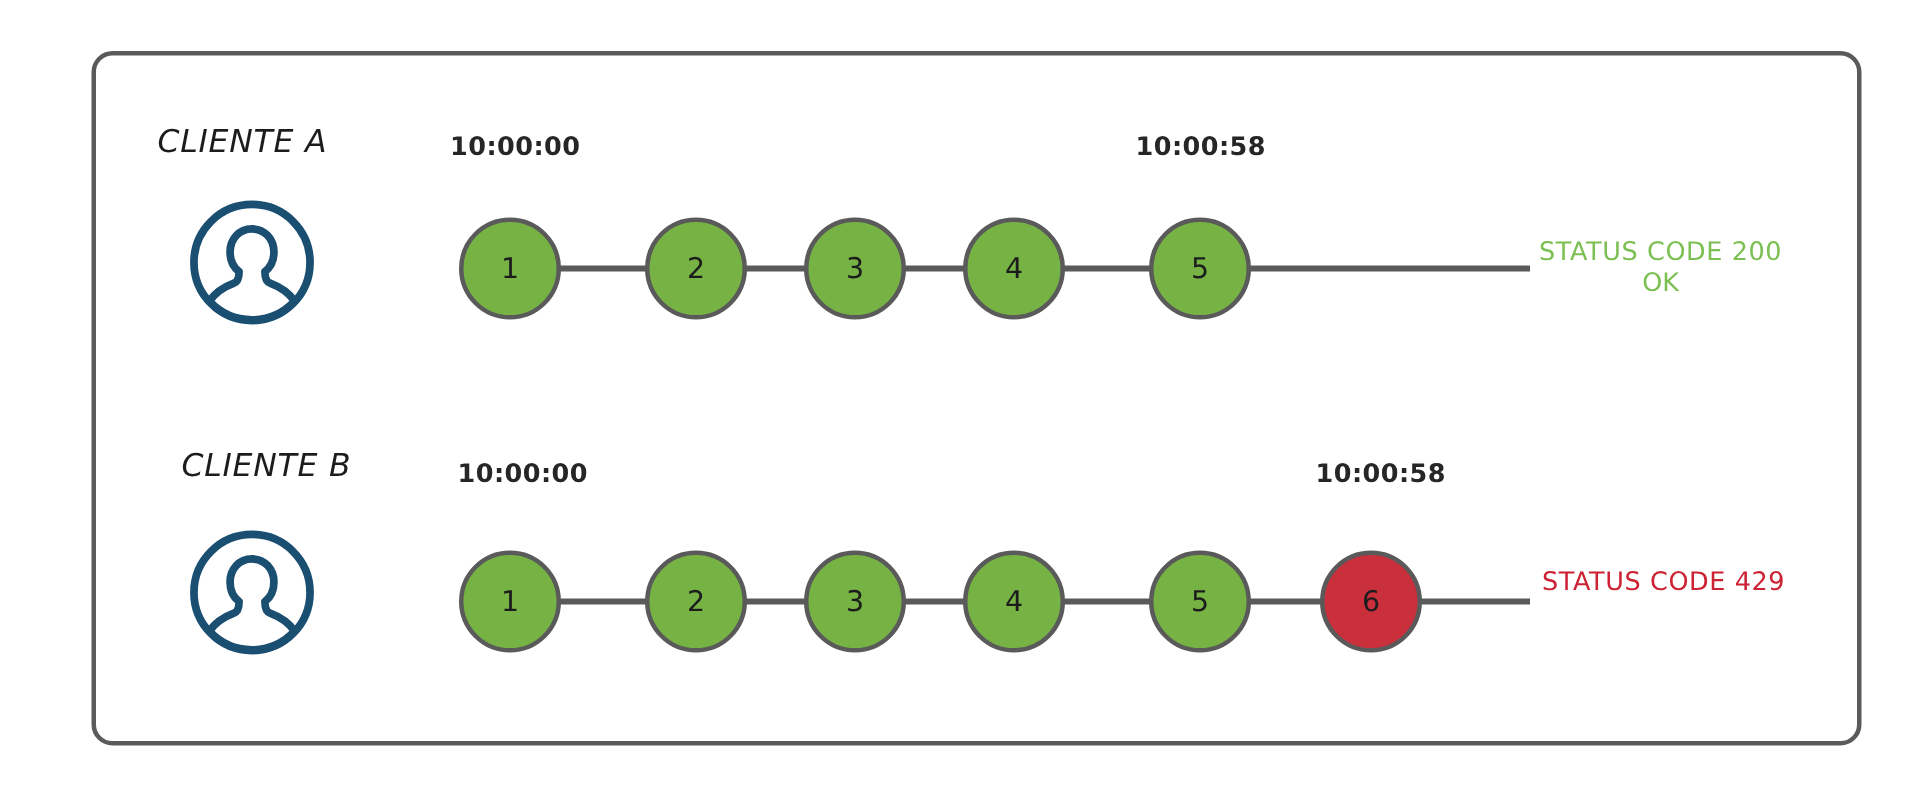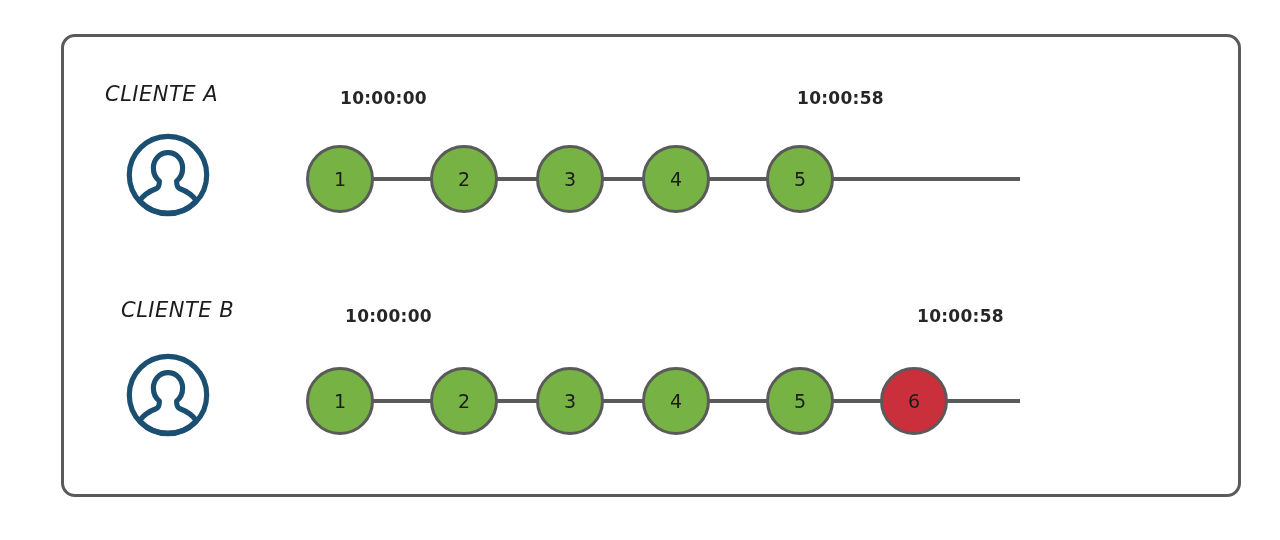--- a/index.html
+++ b/index.html
@@ -45,21 +45,20 @@
     height: 86px;
   }
   .timestamp {
     position: absolute;
     font-family: "DejaVu Sans", sans-serif;
     font-size: 17px;
     font-weight: bold;
     color: #262626;
     white-space: nowrap;
     letter-spacing: 0.3px;
-    margin-left: 40px;
   }
   .node {
     position: absolute;
     width: 68px;
     height: 68px;
     border-radius: 50%;
     border: 3px solid #5a5a5a;
     box-sizing: border-box;
     display: flex;
     align-items: center;
@@ -127,20 +126,24 @@
   <div class="node ok" style="left:536px; top:145px;">
     <span>3</span>
   </div>
   <div class="node ok" style="left:642px; top:145px;">
     <span>4</span>
   </div>
   <div class="node ok" style="left:766px; top:145px;">
     <span>5</span>
   </div>
 
+  <div class="status ok" style="left:1026px; top:158px;">
+    <span class="l1">STATUS CODE 200</span>
+    <span class="l2">OK</span>
+  </div>
 
   <div class="client-label" style="left:121px; top:298px;">CLIENTE B</div>
 
   <div class="avatar" style="left:125px; top:352px;">
     <svg viewBox="0 0 100 100" width="86" height="86">
       <circle cx="50" cy="50" r="45" fill="none" stroke="#1b4f72" stroke-width="6"></circle>
       <path d="M50 24 C60 24 67 32 67 42 C67 49 64 54 60 57 C60 62 61 65 64 66
                C72 69 79 74 83 80
                A45 45 0 0 1 17 80
                C21 74 28 69 36 66 C39 65 40 62 40 57 C36 54 33 49 33 42
@@ -172,15 +175,16 @@
     <span>4</span>
   </div>
   <div class="node ok" style="left:766px; top:367px;">
     <span>5</span>
   </div>
   <div class="node err" style="left:880px; top:367px;">
     <span>6</span>
   </div>
 
   <div class="status err" style="left:1028px; top:378px;">
+    <span class="l1">STATUS CODE 429</span>
   </div>
 
 </div>
 
 </body></html>

